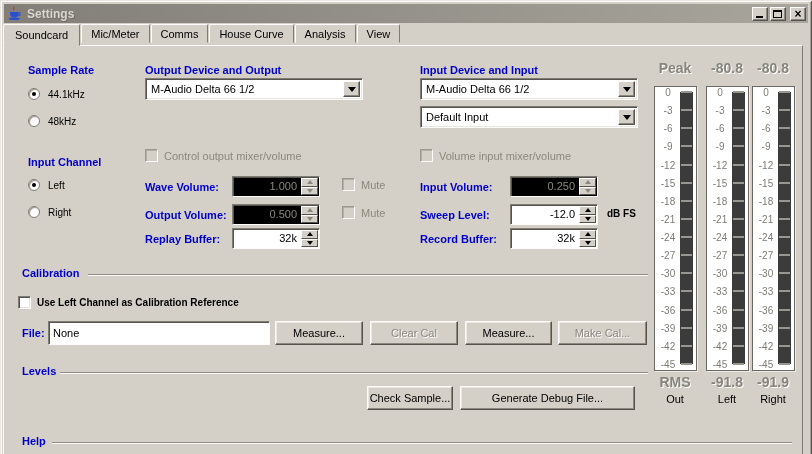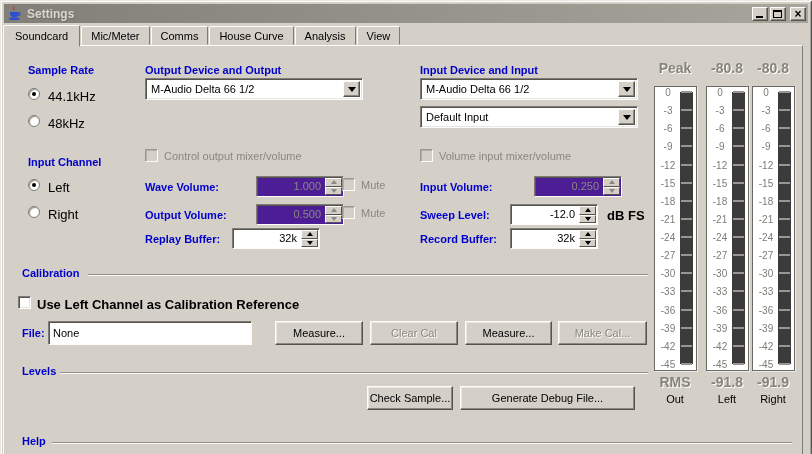--- a/index.html
+++ b/index.html
@@ -18,31 +18,31 @@
   .win-buttons { margin-left:auto; display:flex; gap:2px; }
   .winbtn { position:relative; width:16px; height:14px; background:#d4d0c8;
     border:1px solid; border-color:#fdfcfa #55534e #55534e #fdfcfa;
     box-shadow: inset -1px -1px 0 #8a887f; cursor:default; }
   .winbtn.gap { margin-left:2px; }
   .g-min { position:absolute; left:3px; bottom:2px; width:7px; height:2px; background:#000; }
   .g-max { position:absolute; left:2px; top:2px; width:9px; height:8px; border:1px solid #000; border-top-width:2px; }
   .g-x::before { content:"×"; position:absolute; left:0; top:-1px; width:100%; text-align:center;
     font-weight:bold; font-size:12px; line-height:14px; color:#000; }
   
-  .tabs { position:absolute; left:3px; top:24px; height:22px; display:flex; align-items:center; z-index:3; }
+  .tabs { position:absolute; left:3px; top:24px; height:22px; display:flex; align-items:flex-start; z-index:3; }
   .tab { height:19px; padding:3px 9px 0; font-size:11px; color:#000; background:#d4d0c8;
     border:1px solid; border-color:#fdfcfa #7e7c75 #d4d0c8 #fdfcfa; border-radius:2px 2px 0 0;
     margin-right:1px; white-space:nowrap; }
   .tab.active { height:22px; padding:4px 11px 0; margin-bottom:-1px; z-index:4; position:relative;
     border-bottom:1px solid #d4d0c8; }
   .panel { position:absolute; left:3px; top:45px; width:800px; height:410px;
     border:1px solid; border-color:#fdfcfa #7e7c75 #7e7c75 #fdfcfa; }
   
   .blab { position:absolute; color:#0000cc; font-weight:bold; font-size:11px; white-space:nowrap; z-index:2; }
-  .lab  { position:absolute; color:#000; font-size:13px; white-space:nowrap; z-index:2; }
+  .lab  { position:absolute; color:#000; font-size:10px; white-space:nowrap; z-index:2; }
   .lab.b { font-weight:bold; }
   .dlab { position:absolute; color:#8a887f; font-size:11px; white-space:nowrap; z-index:2; }
   .etch { position:absolute; height:2px; border-top:1px solid #908d85; border-bottom:1px solid #fbfaf7; z-index:1; }
   
   .radio { position:absolute; width:12px; height:12px; border-radius:50%; background:#fff;
     border:1px solid #7e7c75; box-shadow: inset 1px 1px 1px #9a978f; z-index:2; }
   .radio.checked::after { content:""; position:absolute; left:3px; top:3px; width:4px; height:4px;
     border-radius:50%; background:#000; }
   .checkbox { position:absolute; width:13px; height:13px; background:#fff; z-index:2;
     border:1px solid; border-color:#7e7c75 #fdfcfa #fdfcfa #7e7c75;
@@ -54,21 +54,21 @@
     box-shadow: inset 1px 1px 0 #55534e, inset -1px -1px 0 #e8e6e1; }
   .combo-text { position:absolute; left:5px; top:4px; font-size:11px; color:#000; white-space:nowrap; }
   .combo-btn { position:absolute; right:2px; top:2px; bottom:2px; width:17px; background:#d4d0c8;
     border:1px solid; border-color:#fdfcfa #55534e #55534e #fdfcfa;
     box-shadow: inset -1px -1px 0 #8a887f; display:flex; align-items:center; justify-content:center; }
   .tri-down { width:0; height:0; border-left:4px solid transparent; border-right:4px solid transparent; border-top:5px solid #000; }
   .spin { position:absolute; width:88px; height:21px; background:#fff; z-index:2;
     border:1px solid; border-color:#7e7c75 #fdfcfa #fdfcfa #7e7c75;
     box-shadow: inset 1px 1px 0 #55534e; }
   .spin .val { position:absolute; right:22px; top:3px; font-size:11px; color:#000; }
-  .spin.disabled { background:#4c1d95;margin-left:24px; }
+  .spin.disabled { background:#000000; }
   .spin.disabled .val { color:#8a887f; }
   .spin-btns { position:absolute; right:1px; top:1px; bottom:1px; width:17px; display:flex; flex-direction:column; }
   .spin-btn { flex:1; background:#d4d0c8; border:1px solid; border-color:#fdfcfa #55534e #55534e #fdfcfa;
     display:flex; align-items:center; justify-content:center; }
   .tri-up-s { width:0; height:0; border-left:3px solid transparent; border-right:3px solid transparent; border-bottom:4px solid #000; }
   .tri-dn-s { width:0; height:0; border-left:3px solid transparent; border-right:3px solid transparent; border-top:4px solid #000; }
   .spin.disabled .tri-up-s { border-bottom-color:#8a887f; }
   .spin.disabled .tri-dn-s { border-top-color:#8a887f; }
   .btn { position:absolute; height:24px; background:#d4d0c8; z-index:2; cursor:default;
     border:1px solid; border-color:#fdfcfa #55534e #55534e #fdfcfa;
@@ -248,21 +248,21 @@
           <span class="tri-dn-s"></span>
         </span>
       </span>
   </div>
 
   <span class="blab" style="left:22px;top:267px">Calibration</span>
   <div class="etch" style="left:88px;top:274px;width:560px"></div>
   <span class="checkbox" style="left:18px;top:296px"></span>
   <span class="lab b" style="left:37px;top:297px">Use Left Channel as Calibration Reference</span>
   <span class="blab" style="left:22px;top:327px">File:</span>
-  <div class="field" style="left:48px;top:321px;width:204px;height:24px">
+  <div class="field" style="left:48px;top:321px;width:222px;height:24px">
     <span>None</span>
   </div>
   <button class="btn" style="left:275px;top:321px;width:88px">Measure...</button>
   <button class="btn disabled" style="left:370px;top:321px;width:88px">Clear Cal</button>
   <button class="btn disabled" style="left:558px;top:321px;width:89px">Make Cal...</button>
   <button class="btn" style="left:465px;top:321px;width:87px">Measure...</button>
 
   <span class="blab" style="left:22px;top:365px">Levels</span>
   <div class="etch" style="left:60px;top:372px;width:588px"></div>
   <button class="btn" style="left:367px;top:386px;width:86px">Check Sample...</button>

